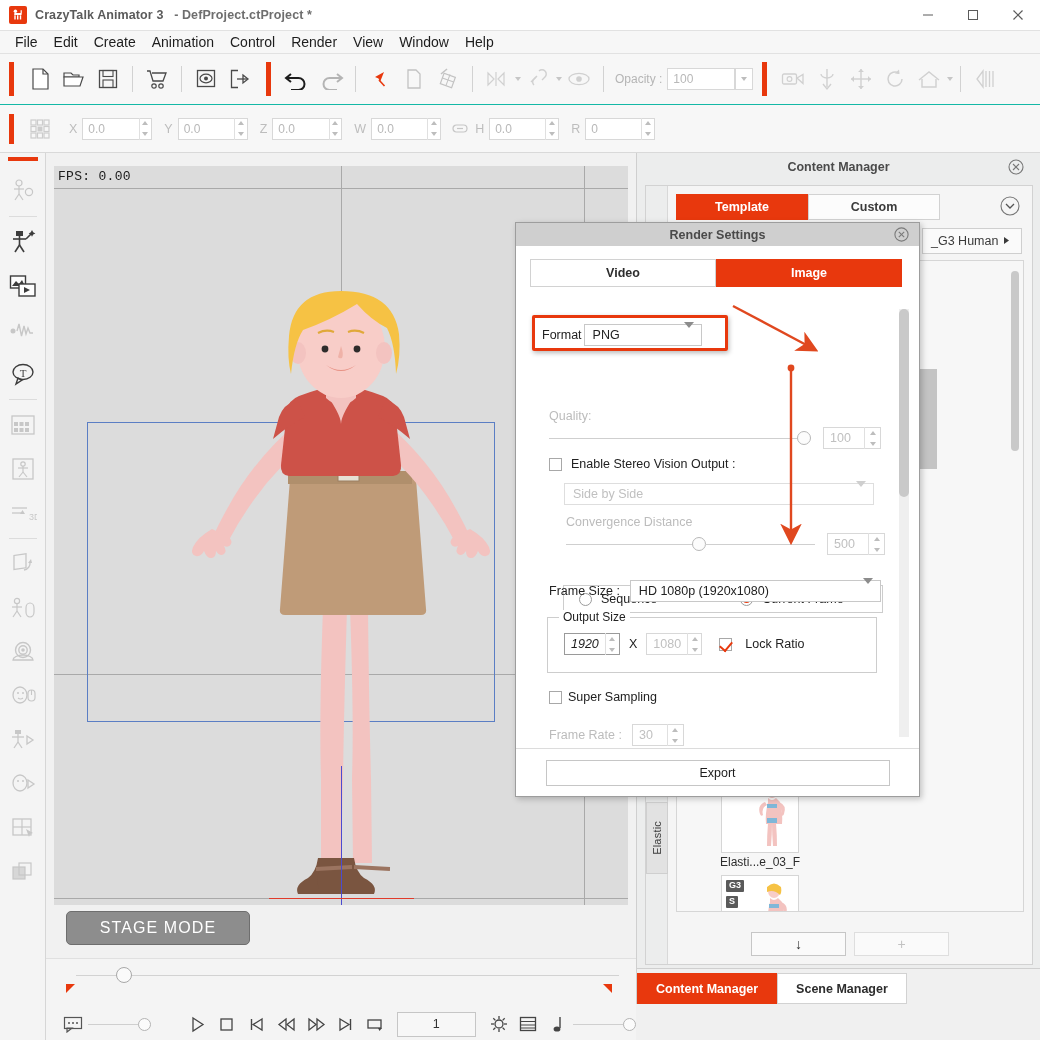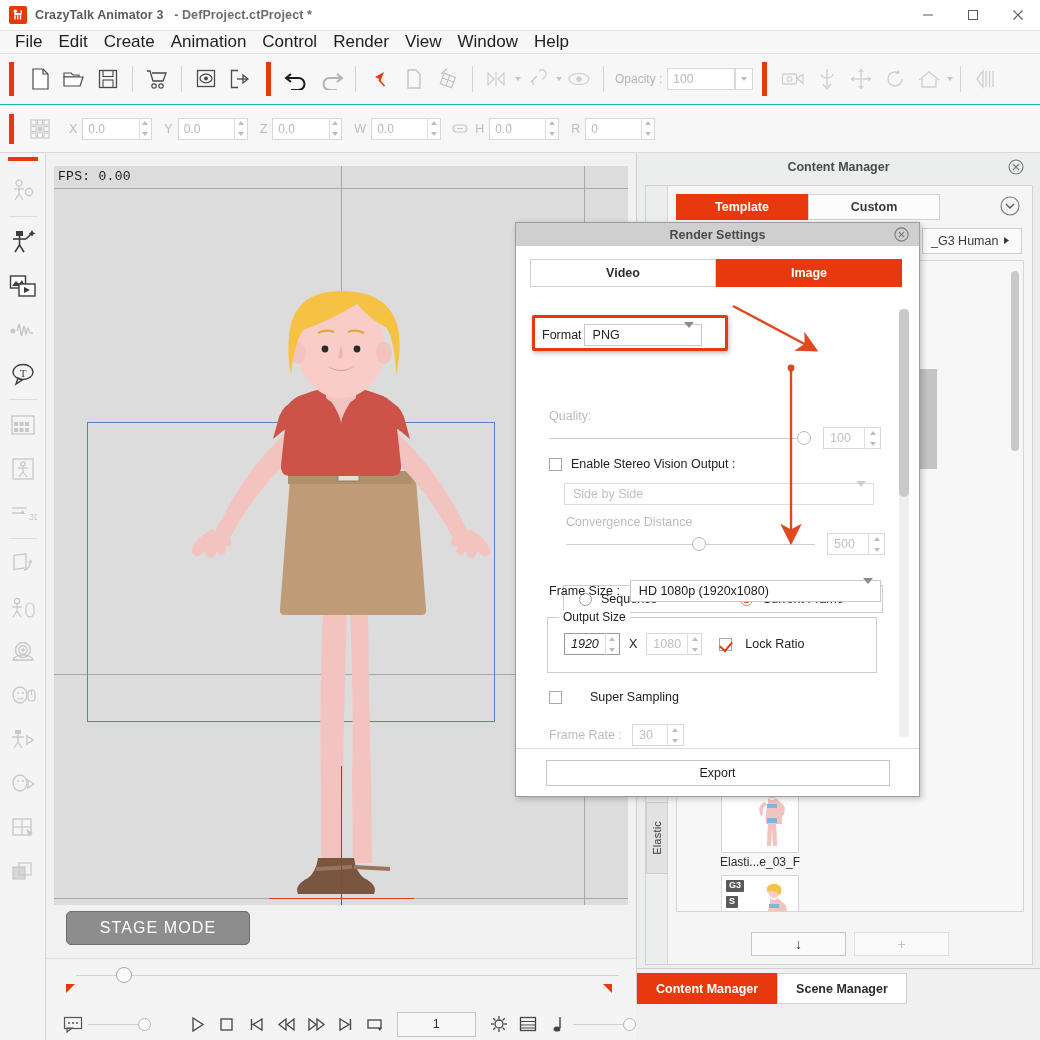--- a/index.html
+++ b/index.html
@@ -30,21 +30,21 @@
     width:45px; height:31px; display:flex; align-items:center; justify-content:center;
     color:#5b5b5b;
   }
   
   #menubar {
     position:absolute; left:0; top:31px; width:1040px; height:23px;
     background:#f7f7f7; border-bottom:1px solid #e2e2e2;
     display:flex; align-items:center; padding-left:7px;
   }
   .menu-item {
-    padding:3px 8px; font-size:17px; color:#1d1d1d; cursor:default;
+    padding:3px 8px; font-size:14px; color:#1d1d1d; cursor:default;
   }
   
   #toolbar1 {
     position:absolute; left:0; top:54px; width:1040px; height:51px;
     background:#f7f7f7; border-bottom:1px solid #14b8a6;
     display:flex; align-items:center;
   }
   .tb-redbar { width:5px; height:34px; background:#e8380d; margin:0 9px; flex:none; }
   .tb-sep { width:1px; height:26px; background:#d2d2d2; margin:0 7px; flex:none; }
   .tb-btn {
@@ -1188,21 +1188,21 @@
               <span class="dn">
                 <span class="tri-dn"></span>
               </span>
             </span>
         </div>
         <span class="chk on" style="margin-left:8px"></span>
         <span class="lbl" style="margin-left:4px">Lock Ratio</span>
       </div>
     </div>
 
-    <div style="position:absolute; left:33px; top:444px; display:flex; align-items:center; gap:28px">
+    <div style="position:absolute; left:33px; top:444px; display:flex; align-items:center; gap:6px">
       <span class="chk"></span>
       <span class="lbl">Super Sampling</span>
     </div>
 
     <div style="position:absolute; left:33px; top:478px; display:flex; align-items:center; gap:10px">
       <span class="lbl dis">Frame Rate :</span>
       <div class="num2 dis" style="width:52px">
         <span class="v">30</span>
         <span class="spin">
             <span class="up">

